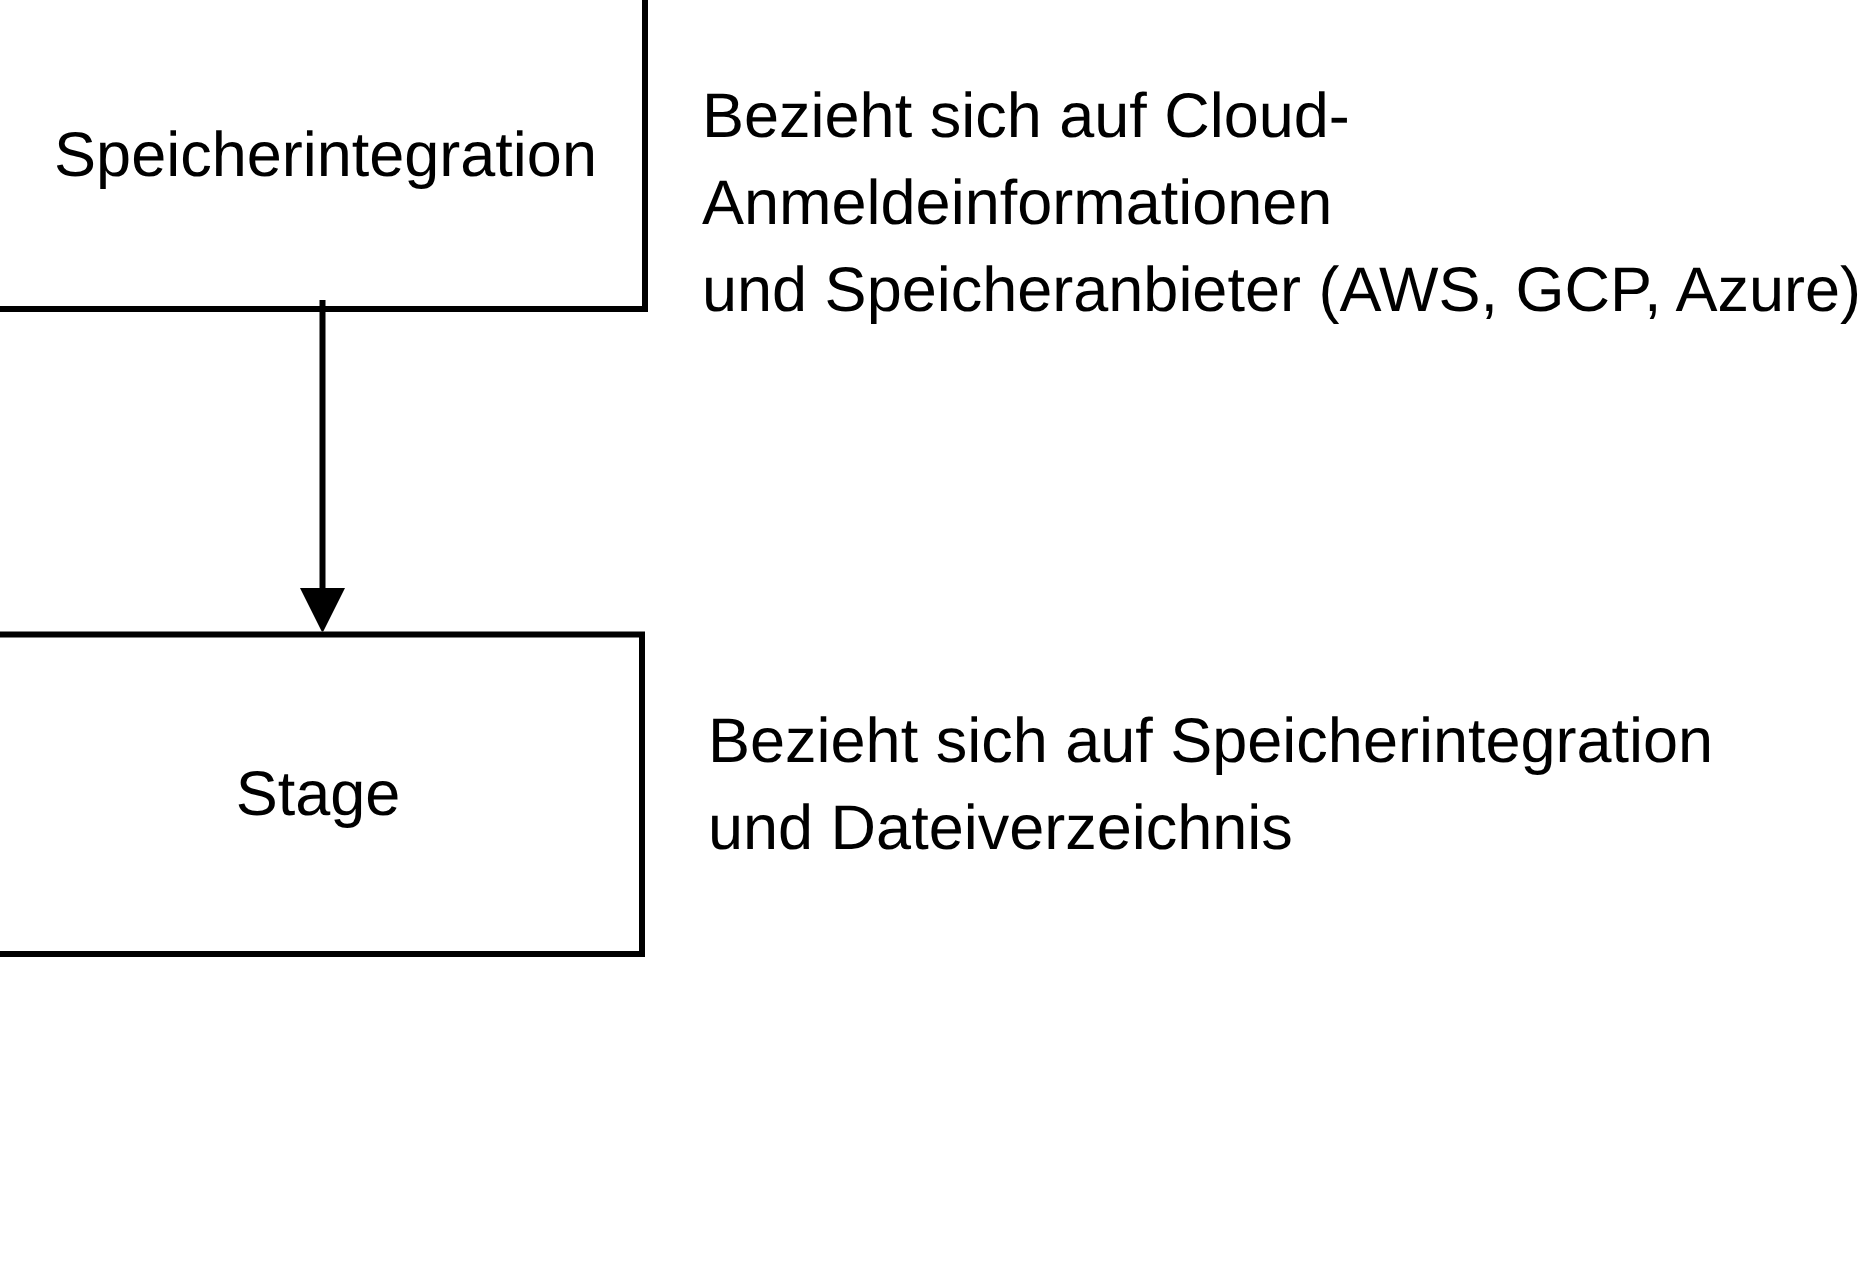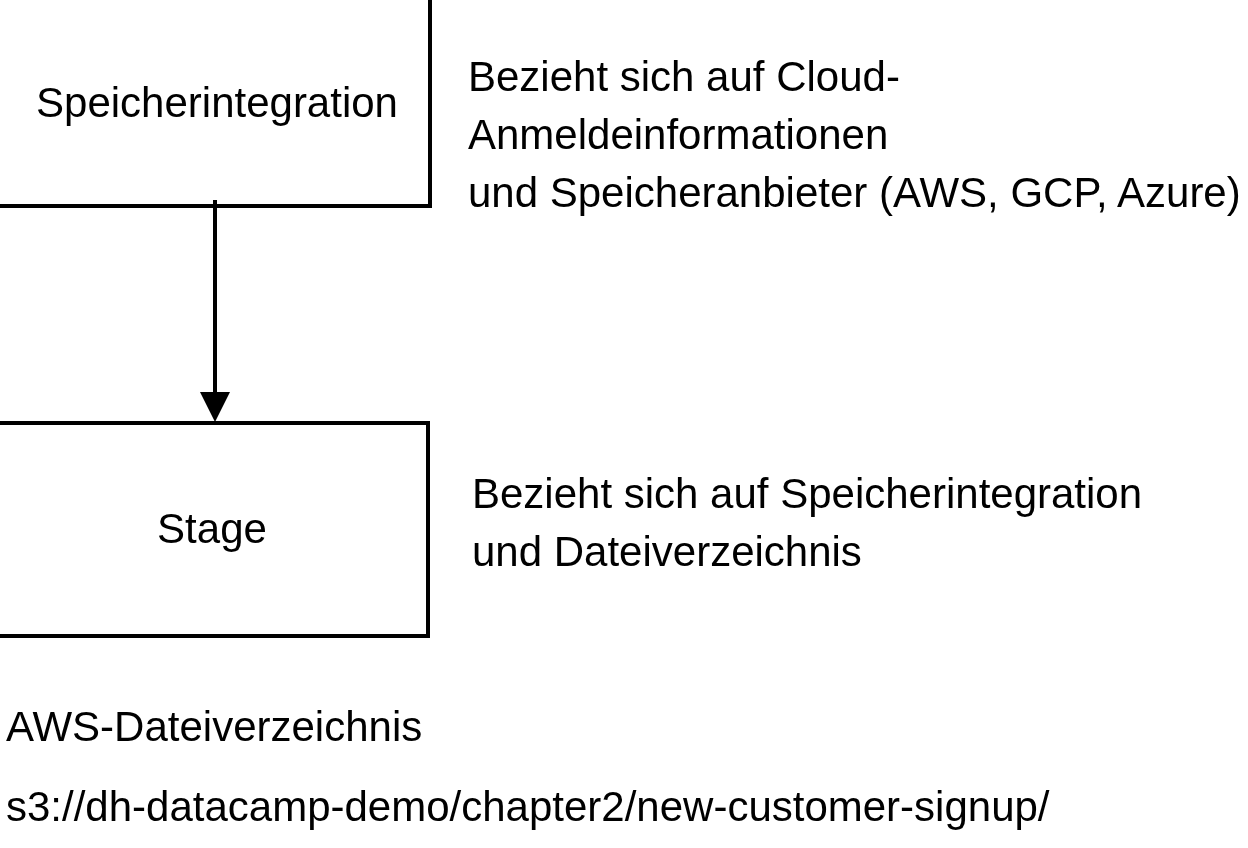--- a/index.html
+++ b/index.html
@@ -123,18 +123,14 @@
   <div class="flow-box" id="box-stage">
     <span class="flow-box-label">Stage</span>
   </div>
 
   <div class="annotation" id="annotation-credentials">Bezieht sich auf Cloud-Anmeldeinformationen
 und Speicheranbieter (AWS, GCP, Azure)</div>
 
   <div class="annotation" id="annotation-stage">Bezieht sich auf Speicherintegration
 und Dateiverzeichnis</div>
 
-  <div id="footer-caption">
-    <div class="caption-line" id="caption-heading">AWS-Dateiverzeichnis</div>
-    <div class="caption-line" id="caption-path">s3://dh-datacamp-demo/chapter2/new-customer-signup/</div>
-  </div>
 
 </div>
 
 </body></html>

